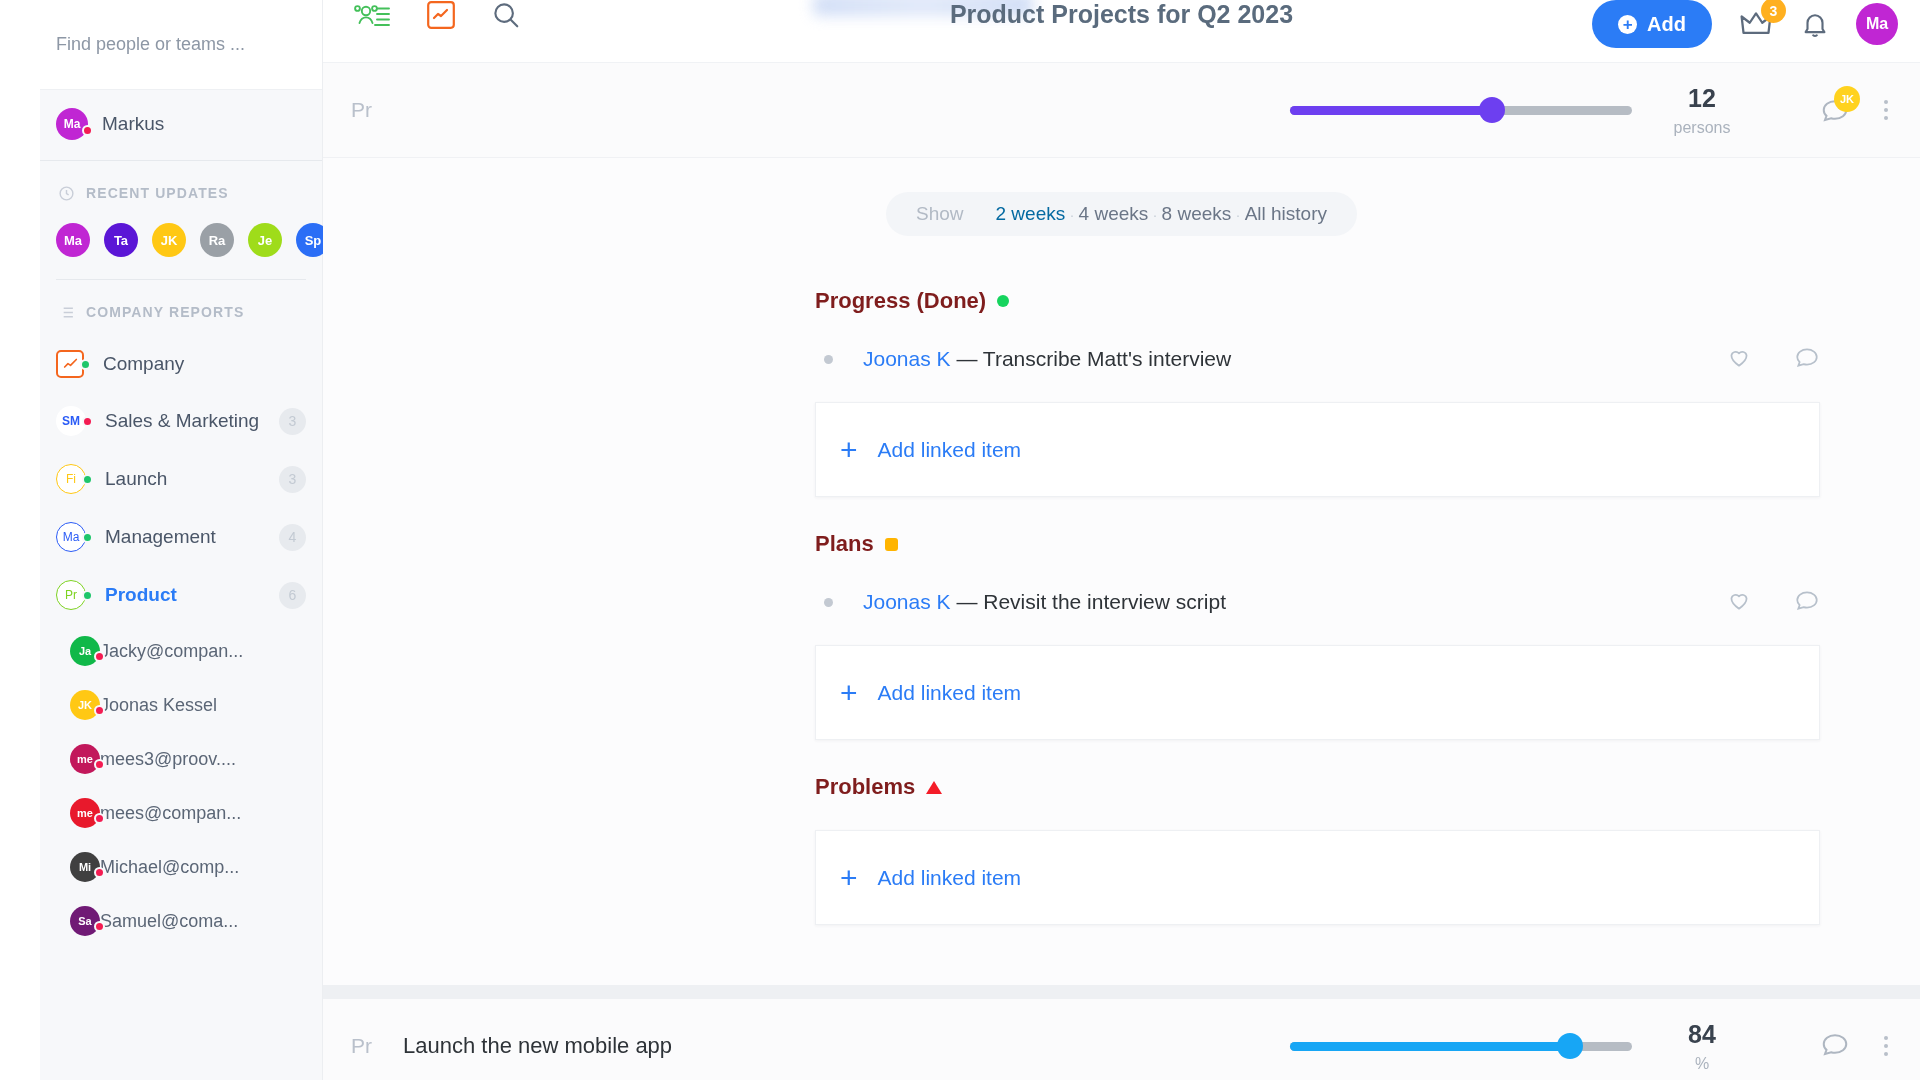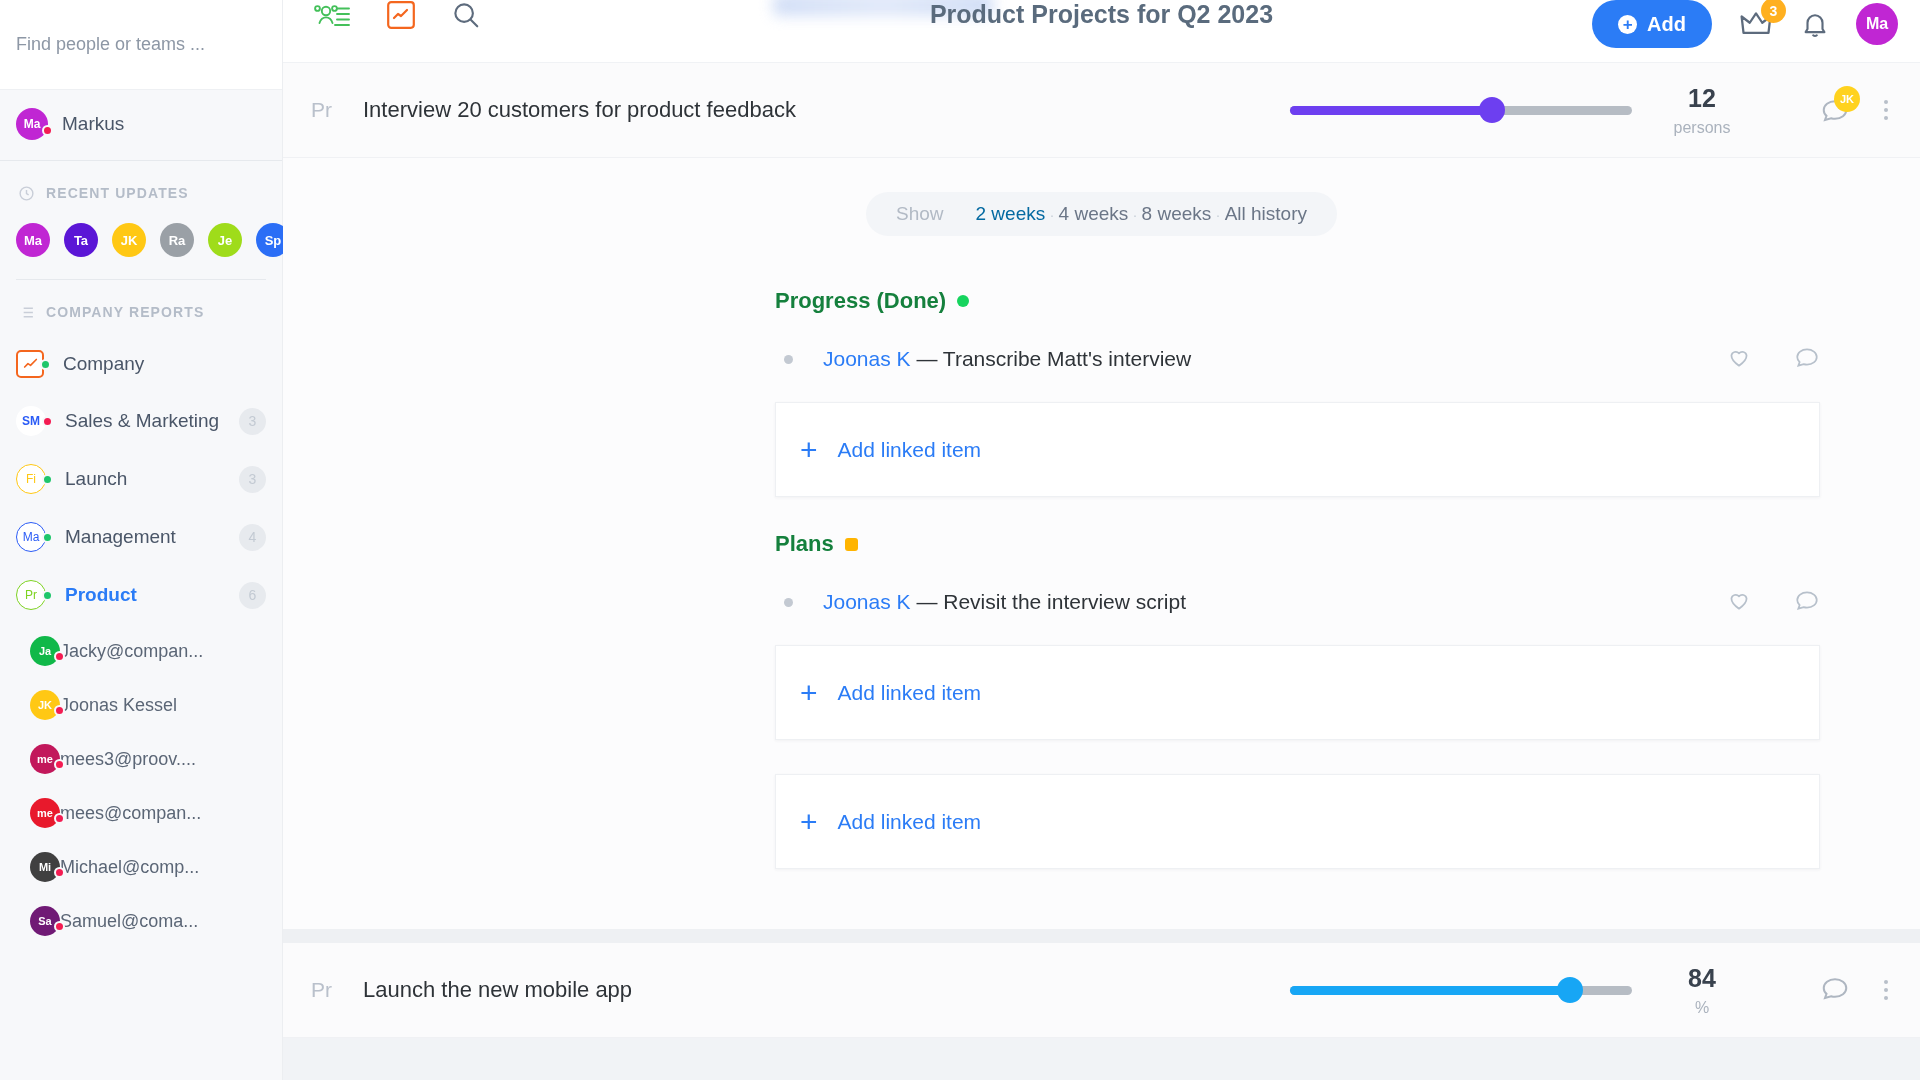--- a/index.html
+++ b/index.html
@@ -12,20 +12,21 @@
   .app { display: flex; width: 1920px; height: 1080px; position: relative; }
 
   
   .sidebar {
     width: 283px; height: 1080px;
     background: #f7f8fa;
     border-right: 1px solid #eceef1;
     display: flex; flex-direction: column;
     flex: 0 0 283px;
     position: relative;
+    margin-left: 40px;
   }
   .search-box {
     height: 90px; display: flex; align-items: center;
     padding: 0 16px; background: #ffffff;
     border-bottom: 1px solid #eef0f3;
   }
   .search-box input {
     border: none; outline: none; background: transparent;
     font-size: 18px; color: #8d97a5; width: 100%;
     font-family: "Liberation Sans", sans-serif;
@@ -175,21 +176,21 @@
     display: flex; gap: 12px; align-items: center; font-size: 19px; color: #6b7687;
   }
   .show-pill .lbl { color: #b2bac5; margin-right: 20px; }
   .show-pill a { text-decoration: none; color: #6b7687; cursor: pointer; }
   .show-pill a.on { color: #0369a1; }
   .show-pill .sep { color: #c8cfd8; font-size: 15px; }
 
   .group { padding: 0 0 0 492px; }
   .group-head {
     display: flex; align-items: center; gap: 11px;
-    font-size: 22px; font-weight: bold; color: #15803d;
+    font-size: 22px; font-weight: bold; color: #7f1d1d;
     margin: 26px 0 30px 0;
   }
   .mk-dot { width: 12px; height: 12px; border-radius: 50%; }
   .mk-sq { width: 13px; height: 13px; border-radius: 3px; }
   .mk-tri { width:0;height:0;border-left:8px solid transparent;border-right:8px solid transparent; }
 
   .linked-item {
     display: flex; align-items: center;
     margin: 0 0 28px 0; padding-right: 100px;
   }
@@ -405,21 +406,20 @@
         <span class="avatar" id="top-av" style="width: 42px; height: 42px; flex: 0 0 42px; font-size: 16px; background: rgb(192, 38, 211);">
           <span>Ma</span>
         </span>
       </div>
     </header>
 
     <div class="content">
 
       <div class="proj-row">
         <span class="proj-tag">Pr</span>
-        <span class="proj-title">Interview 20 customers for product feedback</span>
         <span class="slider-wrap">
           <span class="slider" id="sl-main">
             <i class="fill" style="width: 59%; background: rgb(109, 63, 240);"></i>
             <i class="knob" style="left: 59%; background: rgb(109, 63, 240);"></i>
           </span>
         </span>
         <span class="metric">
           <div class="num">12</div>
           <div class="unit">persons</div>
         </span>
@@ -488,20 +488,24 @@
                       <path d="M21 12c0 4-4 7-9 7-1.1 0-2.2-.15-3.1-.44L4 20l1.2-3.3C3.8 15.5 3 13.8 3 12c0-4 4-7 9-7s9 3 9 7z"></path>
                     </svg></span>
                 </span>
               </div>
               <div class="add-linked">
                 <span class="pl">+</span>
                 <span class="txt">Add linked item</span>
               </div>
             </div>
             <div class="group">
+              <div class="group-head">
+                <span>Problems</span>
+                <i class="mk-tri" style="border-bottom:13px solid #f41c28"></i>
+              </div>
               <div class="add-linked">
                 <span class="pl">+</span>
                 <span class="txt">Add linked item</span>
               </div>
             </div>
           </div>
       </div>
 
       <div class="sep-band"></div>
       <div id="next-projects">

